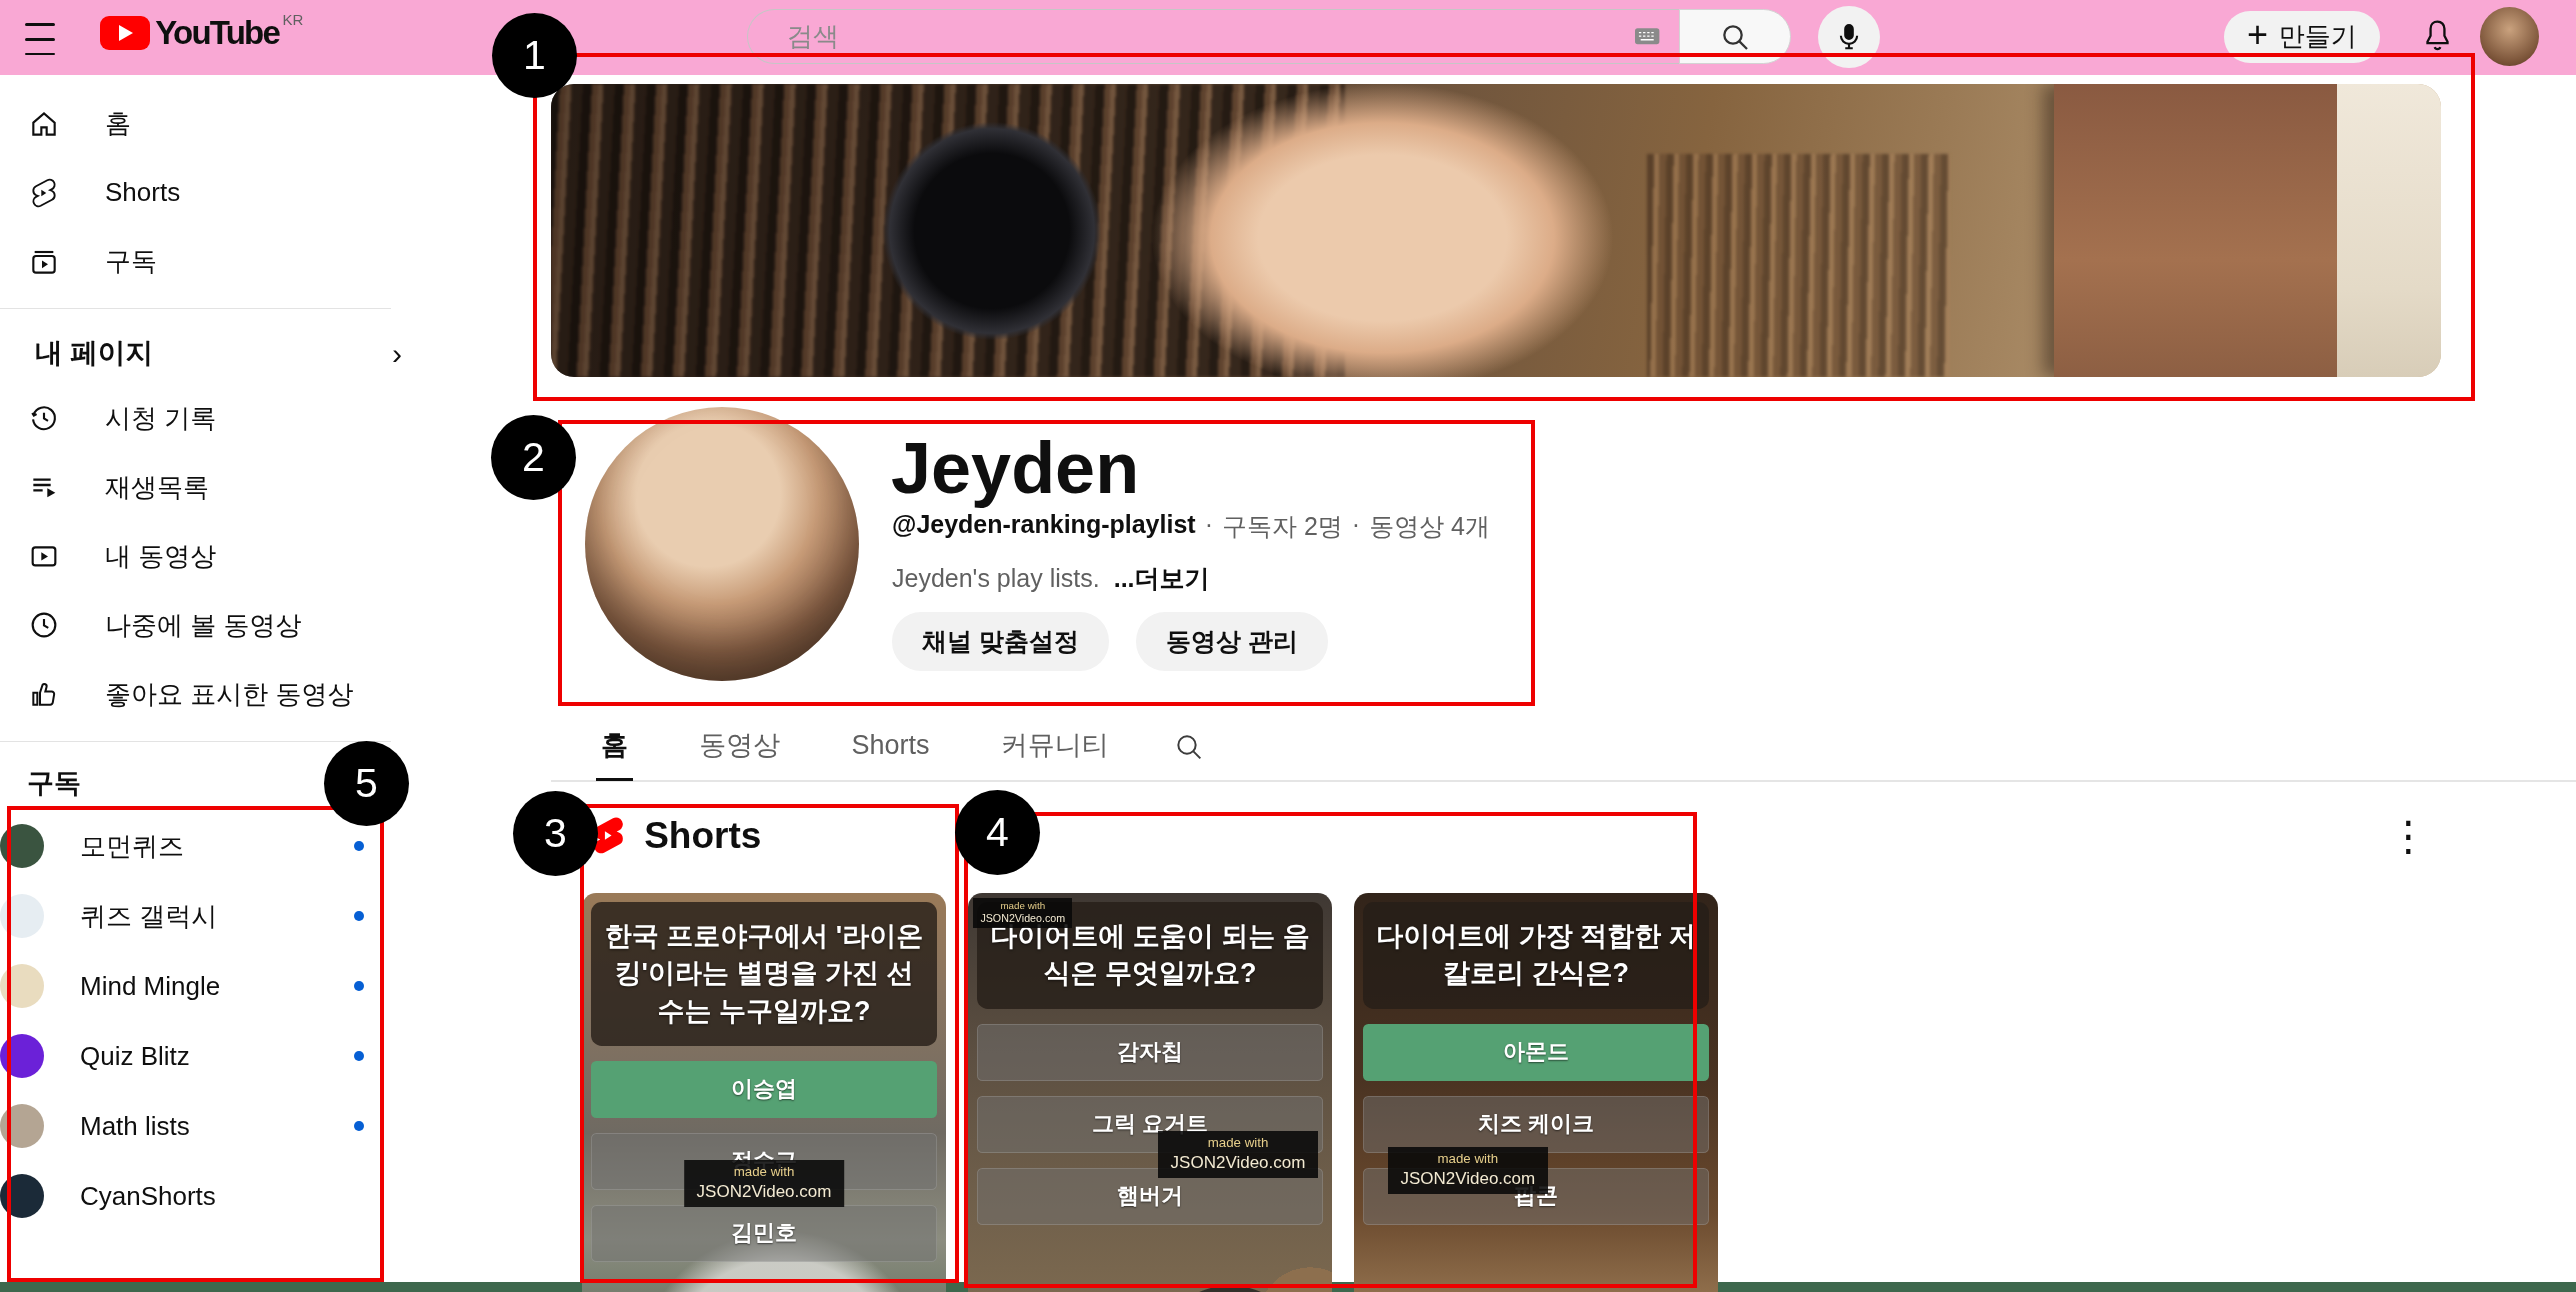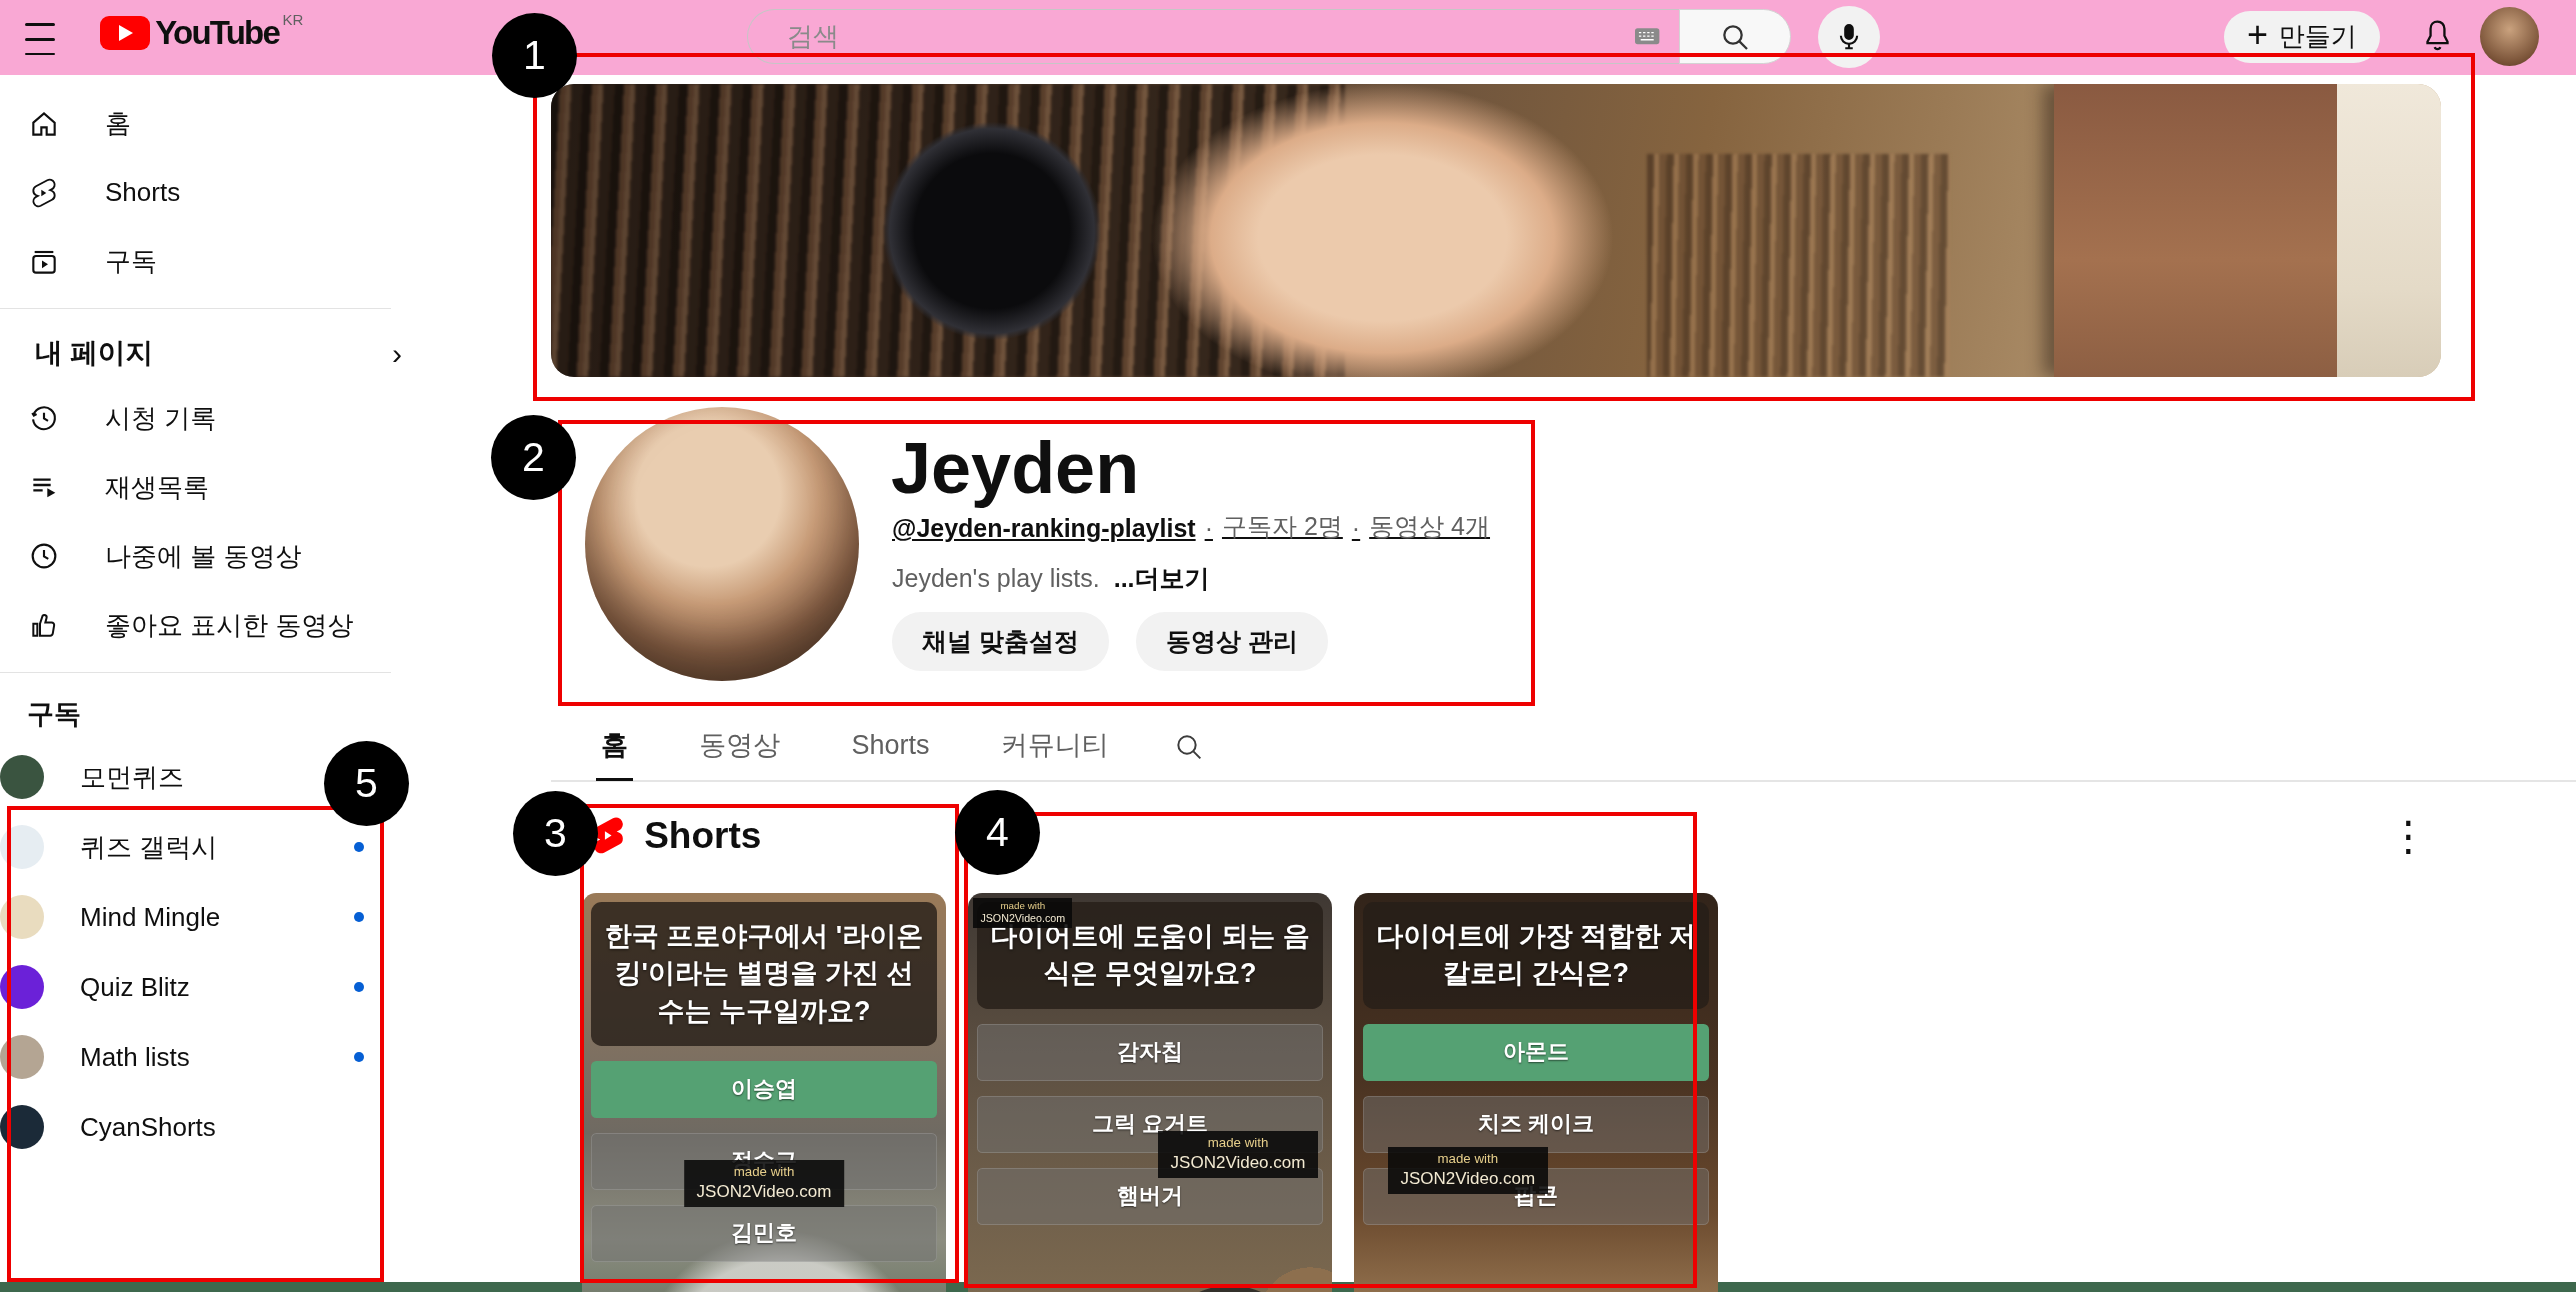--- a/index.html
+++ b/index.html
@@ -66,21 +66,21 @@
     background:radial-gradient(ellipse 46% 52% at 50% 48%,#eccaac 0 42%,#dcac88 58%,rgba(160,110,80,0) 78%);}
   .banner .shelf{position:absolute;right:5.5%;top:0;width:15%;height:100%;
     background:linear-gradient(180deg,#8a5a41,#a4714f 60%,#8d5f43);box-shadow:-10.7px 0 16px rgba(30,18,10,.45);}
   .banner .paper{position:absolute;right:0;top:0;width:5.5%;height:100%;
     background:linear-gradient(180deg,#f0e8da,#e4dac7 70%,#d8cdb8);}
 
   .channel-avatar{position:absolute;left:585px;top:407px;width:274px;height:274px;border-radius:50%;
     background:radial-gradient(circle at 45% 32%,#e9cdb0 0 30%,#c79b77 46%,#8a6248 66%,#50392a 86%,#3a2a20 100%);
     box-shadow:inset 0 -32px 44px rgba(40,25,15,.35);z-index:3;}
   .channel-name{position:absolute;left:891px;top:427px;font-size:72px;font-weight:800;z-index:3;}
-  .channel-meta{position:absolute;left:892px;top:510px;font-size:25px;z-index:3;display:flex;gap:9px;align-items:flex-end;text-decoration:underline;}
+  .channel-meta{position:absolute;left:892px;top:510px;font-size:25px;z-index:3;display:flex;gap:9px;align-items:flex-start;}
   .channel-meta .handle{font-weight:700;color:#0f0f0f;}
   .channel-meta .gray{color:#606060;}
   .channel-desc{position:absolute;left:892px;top:562px;font-size:25px;color:#606060;z-index:3;}
   .channel-desc .more{color:#0f0f0f;font-weight:700;margin-left:7.1px;cursor:pointer;}
   .channel-actions{position:absolute;left:892px;top:612px;display:flex;gap:27px;z-index:3;}
   .pill-btn{height:59px;border-radius:29px;background:#f2f2f2;display:flex;align-items:center;
     padding:0 30px;font-size:25px;font-weight:600;cursor:pointer;}
 
   .tabs{position:absolute;left:594px;top:722px;display:flex;gap:57px;align-items:center;
     font-size:27px;color:#606060;z-index:3;}
@@ -254,20 +254,29 @@
         <svg width="32" height="32" viewBox="0 0 24 24" fill="none" stroke="#0f0f0f" stroke-width="1.7">
           <path d="M4 6.5h13 M4 10.5h13 M4 14.5h7"></path>
           <path d="M14.5 13l6 3.3-6 3.3z" fill="#0f0f0f" stroke="none"></path>
         </svg>
       </span>
       <span>재생목록</span>
     </div>
     <div class="side-item">
       <span class="ic">
         <svg width="32" height="32" viewBox="0 0 24 24" fill="none" stroke="#0f0f0f" stroke-width="1.6">
+          <rect x="3.5" y="5.5" width="17" height="13.5" rx="2"></rect>
+          <path d="M10 9.2l5 3.1-5 3.1z" fill="#0f0f0f" stroke="none"></path>
+        </svg>
+      </span>
+      <span>내 동영상</span>
+    </div>
+    <div class="side-item">
+      <span class="ic">
+        <svg width="32" height="32" viewBox="0 0 24 24" fill="none" stroke="#0f0f0f" stroke-width="1.6">
           <circle cx="12" cy="12" r="8.5"></circle>
             <path d="M12 7.5v4.8l3.2 1.9"></path>
         </svg>
       </span>
       <span>나중에 볼 동영상</span>
     </div>
     <div class="side-item">
       <span class="ic">
         <svg width="32" height="32" viewBox="0 0 24 24" fill="none" stroke="#0f0f0f" stroke-width="1.5">
           <path d="M7 11v9H4v-9h3z"></path>

